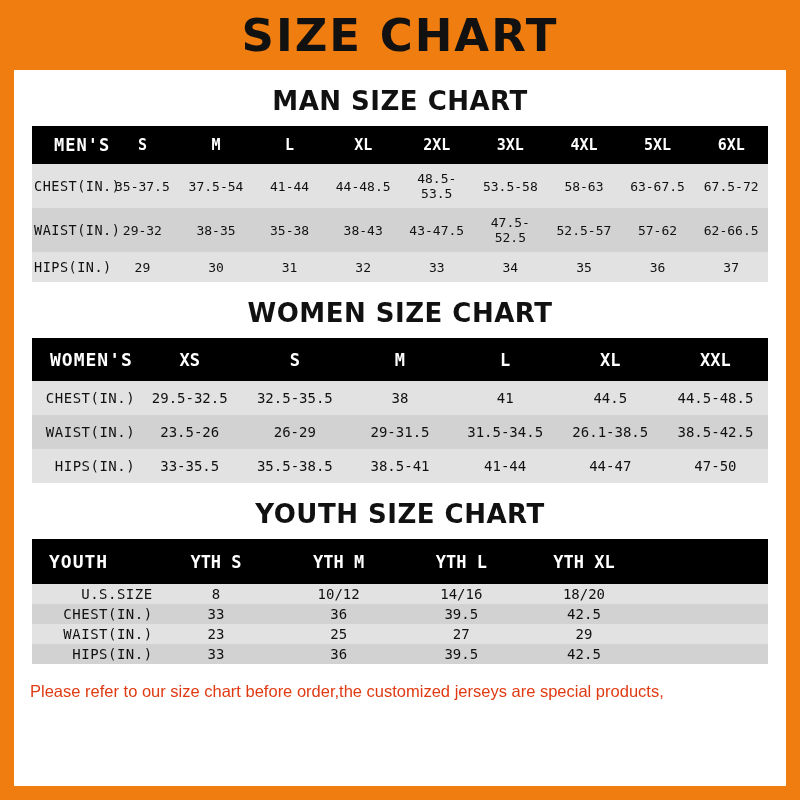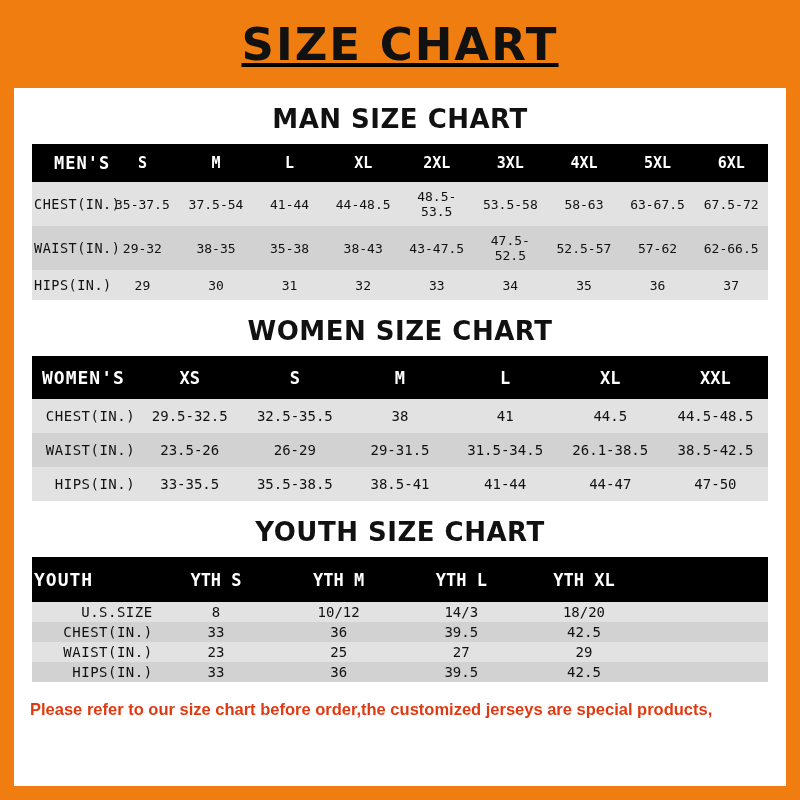--- a/index.html
+++ b/index.html
@@ -17,26 +17,25 @@
     position: relative;
     width: 800px;
     height: 800px;
     background: #ffffff;
     box-sizing: border-box;
     border-left: 14px solid #f07d10;
     border-right: 14px solid #f07d10;
   }
   .header-bar {
     background: #f07d10;
-    height: 88px;
+    height: 70px;
     display: flex;
     align-items: center;
     justify-content: center;
     margin: 0 -14px;
-    text-decoration: underline;
   }
   .header-title {
     font-family: "DejaVu Sans", sans-serif;
     font-weight: bold;
     font-size: 45px;
     letter-spacing: 2px;
     color: #111111;
     line-height: 1;
   }
   .section {
@@ -86,36 +85,36 @@
   }
   table.size-table tr.row-odd td {
     background: #e2e2e2;
   }
   table.size-table tr.row-even td {
     background: #d2d2d2;
   }
   
   #women-table td { font-size: 14px; padding: 9px 2px; }
   #women-table td.first-col { font-size: 14px; }
-  #women-table th { font-size: 17px; padding: 11px 10px; margin-top: 24px; }
+  #women-table th { font-size: 17px; padding: 11px 18px; margin-top: 24px; }
   #women-table th.first-col { font-size: 18px; }
   #youth-table td { font-size: 14px; padding: 2px 2px; }
   #youth-table td.first-col { font-size: 14px; }
-  #youth-table th { font-size: 17px; padding: 12px 2px; }
+  #youth-table th { font-size: 17px; padding: 12px 17px; }
   #youth-table th.first-col { font-size: 18px; }
 
   .footer-note {
     margin: 16px 16px 0 16px;
     color: #e03a12;
     font-family: "Liberation Sans", sans-serif;
     font-size: 16.5px;
     line-height: 1.45;
     text-align: left;
   }
-  .footer-note div { white-space: nowrap; font-weight: bold; }
+  .footer-note div { white-space: nowrap; }
   .bottom-strip {
     position: absolute;
     left: -14px;
     right: -14px;
     bottom: 0;
     height: 14px;
     background: #f07d10;
   }
 </style>
 </head>
@@ -242,21 +241,21 @@
           <th>YTH L</th>
           <th>YTH XL</th>
           <th></th>
         </tr>
       </thead>
       <tbody>
         <tr class="row-odd">
           <td class="first-col">U.S.SIZE</td>
           <td>8</td>
           <td>10/12</td>
-          <td>14/3</td>
+          <td>14/16</td>
           <td>18/20</td>
           <td></td>
         </tr>
         <tr class="row-even">
           <td class="first-col">CHEST(IN.)</td>
           <td>33</td>
           <td>36</td>
           <td>39.5</td>
           <td>42.5</td>
           <td></td>

